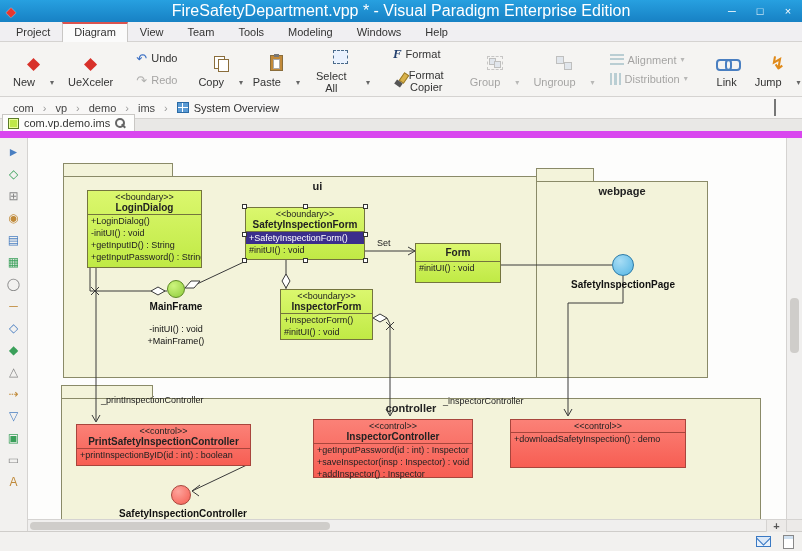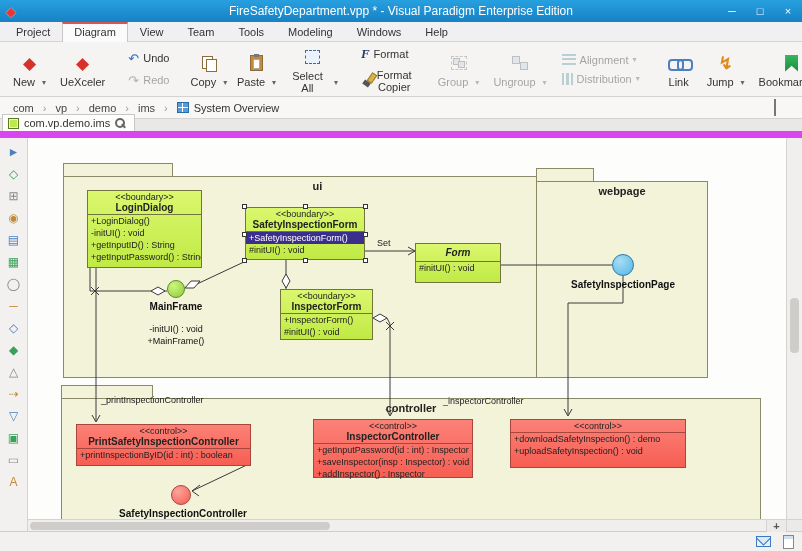--- a/index.html
+++ b/index.html
@@ -2,21 +2,21 @@
 <html><head>
 <meta charset="utf-8">
 <style>
   * { margin:0; padding:0; box-sizing:border-box; }
   html,body { width:802px; height:551px; overflow:hidden; }
   body { font-family:"Liberation Sans", sans-serif; background:#e8e8e8; position:relative; font-size:11px; color:#222; }
 
   
   .titlebar { height:22px; background:linear-gradient(#27a0e0,#1781c4); display:flex; align-items:center; color:#fff; position:relative; }
   .titlebar .logo { width:22px; text-align:center; color:#e8372f; font-size:13px; text-shadow:0 0 1px #fff; }
-  .titlebar .title { position:absolute; left:0; right:0; text-align:center; font-size:12px; pointer-events:none; }
+  .titlebar .title { position:absolute; left:0; right:0; text-align:center; font-size:16px; pointer-events:none; }
   .win-controls { margin-left:auto; display:flex; z-index:2; }
   .win-btn { width:28px; height:22px; display:flex; align-items:center; justify-content:center; color:#fff; font-size:11px; cursor:pointer; }
 
   
   .menutabs { height:20px; background:#f0eff2; display:flex; align-items:flex-end; padding-left:4px; border-bottom:1px solid #d5d3d1; }
   .mtab { padding:2px 11px 3px; font-size:11px; color:#333; cursor:pointer; border:1px solid transparent; border-bottom:none; }
   .mtab.active { background:#fbfbfb; border-color:#c9c7c5; border-top:2px solid #d9534f; margin-bottom:-1px; padding-bottom:4px; }
 
   
   .ribbon { height:55px; background:#f5f4f2; border-bottom:1px solid #d5d3d1; display:flex; align-items:stretch; padding:2px 2px; }
@@ -26,21 +26,21 @@
   .rbig { display:flex; flex-direction:column; align-items:center; justify-content:flex-start; gap:2px; background:none; border:1px solid transparent; font-family:inherit; font-size:11px; color:#333; padding:3px 5px 1px; min-width:40px; cursor:pointer; border-radius:2px; }
   .rsmall { display:flex; align-items:center; gap:4px; background:none; border:1px solid transparent; font-family:inherit; font-size:11px; color:#333; padding:1px 4px; cursor:pointer; border-radius:2px; }
   .disabled { opacity:.42; pointer-events:none; }
   .rarrow { font-size:8px; color:#666; }
   .riconbox { height:22px; display:flex; align-items:center; justify-content:center; }
   .glyph-red { color:#d8312a; font-size:17px; line-height:17px; }
   .glyph-undo { color:#3a6fc4; font-size:13px; }
   .glyph-redo { color:#555; font-size:13px; }
   .glyph-jump { color:#e08a1a; font-size:17px; font-weight:bold; }
   .glyph-format { color:#23406e; font-family:"Liberation Serif", serif; font-style:italic; font-weight:bold; font-size:13px; }
-  .lblrow { display:flex; align-items:center; gap:7px; }
+  .lblrow { display:flex; align-items:center; gap:15px; }
 
   
   .icon-copy { position:relative; width:16px; height:16px; }
   .icon-copy::before,.icon-copy::after { content:""; position:absolute; width:9px; height:11px; background:#fff; border:1px solid #8a6d3b; }
   .icon-copy::before { left:1px; top:1px; } .icon-copy::after { left:5px; top:4px; }
   .icon-paste { width:13px; height:16px; background:#c28a3a; border:1px solid #8a6d3b; position:relative; }
   .icon-paste::before { content:""; position:absolute; left:2px; top:3px; right:2px; bottom:1px; background:#fff; border:1px solid #aaa; }
   .icon-paste::after { content:""; position:absolute; left:3px; top:-2px; width:5px; height:3px; background:#777; }
   .icon-select { width:15px; height:14px; border:1px dashed #4a6a8a; background:#eaf2fe; }
   .icon-brush { width:15px; height:15px; position:relative; }
@@ -104,21 +104,21 @@
   .pkg-body { position:absolute; background:#f3f3da; border:1px solid #8a8a68; }
   .pkg-label { text-align:center; font-weight:bold; font-size:11px; margin-top:3px; color:#222; }
   .wires { position:absolute; left:0; top:0; }
 
   .cls { position:absolute; border:1px solid #74743e; background:linear-gradient(#dbf76e,#c0ea45); font-size:9px; overflow:visible; }
   .cls.red { border-color:#a8453c; background:linear-gradient(#fb8177,#f75e53); }
   .cls-head { text-align:center; border-bottom:1px solid #74743e; padding:1px 2px; }
   .cls.red .cls-head { border-bottom-color:#a8453c; }
   .stereo { font-size:9px; }
   .cname { font-size:10px; font-weight:bold; }
-  .cname.abstract { font-style:italic; }
+  .cname.abstract { }
   .member { padding:1px 3px; white-space:nowrap; overflow:hidden; }
   .member.selected { background:#3b2e8c; color:#fff; }
   .handle { position:absolute; width:5px; height:5px; background:#fff; border:1px solid #333; }
 
   .circle-node { position:absolute; border-radius:50%; }
   .node-green { background:radial-gradient(circle at 35% 30%,#cdf57e,#8ecb3a); border:1.5px solid #5d8a23; }
   .node-blue  { background:radial-gradient(circle at 35% 30%,#a8ddf5,#53b5e4); border:1.5px solid #2a7aa8; }
   .node-red   { background:radial-gradient(circle at 35% 30%,#fda49c,#f55c50); border:1.5px solid #a8453c; }
   .node-label { position:absolute; font-size:10px; font-weight:bold; text-align:center; color:#111; }
   .node-member { position:absolute; font-size:9px; text-align:center; color:#111; }
@@ -492,21 +492,20 @@
         <div class="member">+getInputPassword(id : int) : Inspector</div>
         <div class="member">+saveInspector(insp : Inspector) : void</div>
         <div class="member">+addInspector() : Inspector</div>
       </div>
 
       <div class="cls red" style="left:482px;top:281px;width:176px;height:49px;">
         <div class="cls-head">
           <div class="stereo">&lt;&lt;control&gt;&gt;</div>
         </div>
         <div class="member">+downloadSafetyInspection() : demo</div>
-        <div class="member">+uploadSafetyInspection() : void</div>
       </div>
 
       <div class="circle-node node-red" style="left:143px;top:347px;width:20px;height:20px;"></div>
       <div class="node-label" style="left:75px;top:370px;width:160px;">SafetyInspectionController</div>
 
       <div class="edge-label" style="left:73px;top:257px;">_printInspectionController</div>
       <div class="edge-label" style="left:415px;top:258px;">_inspectorController</div>
       <div class="edge-label" style="left:349px;top:100px;">Set</div>
     </div>
 

